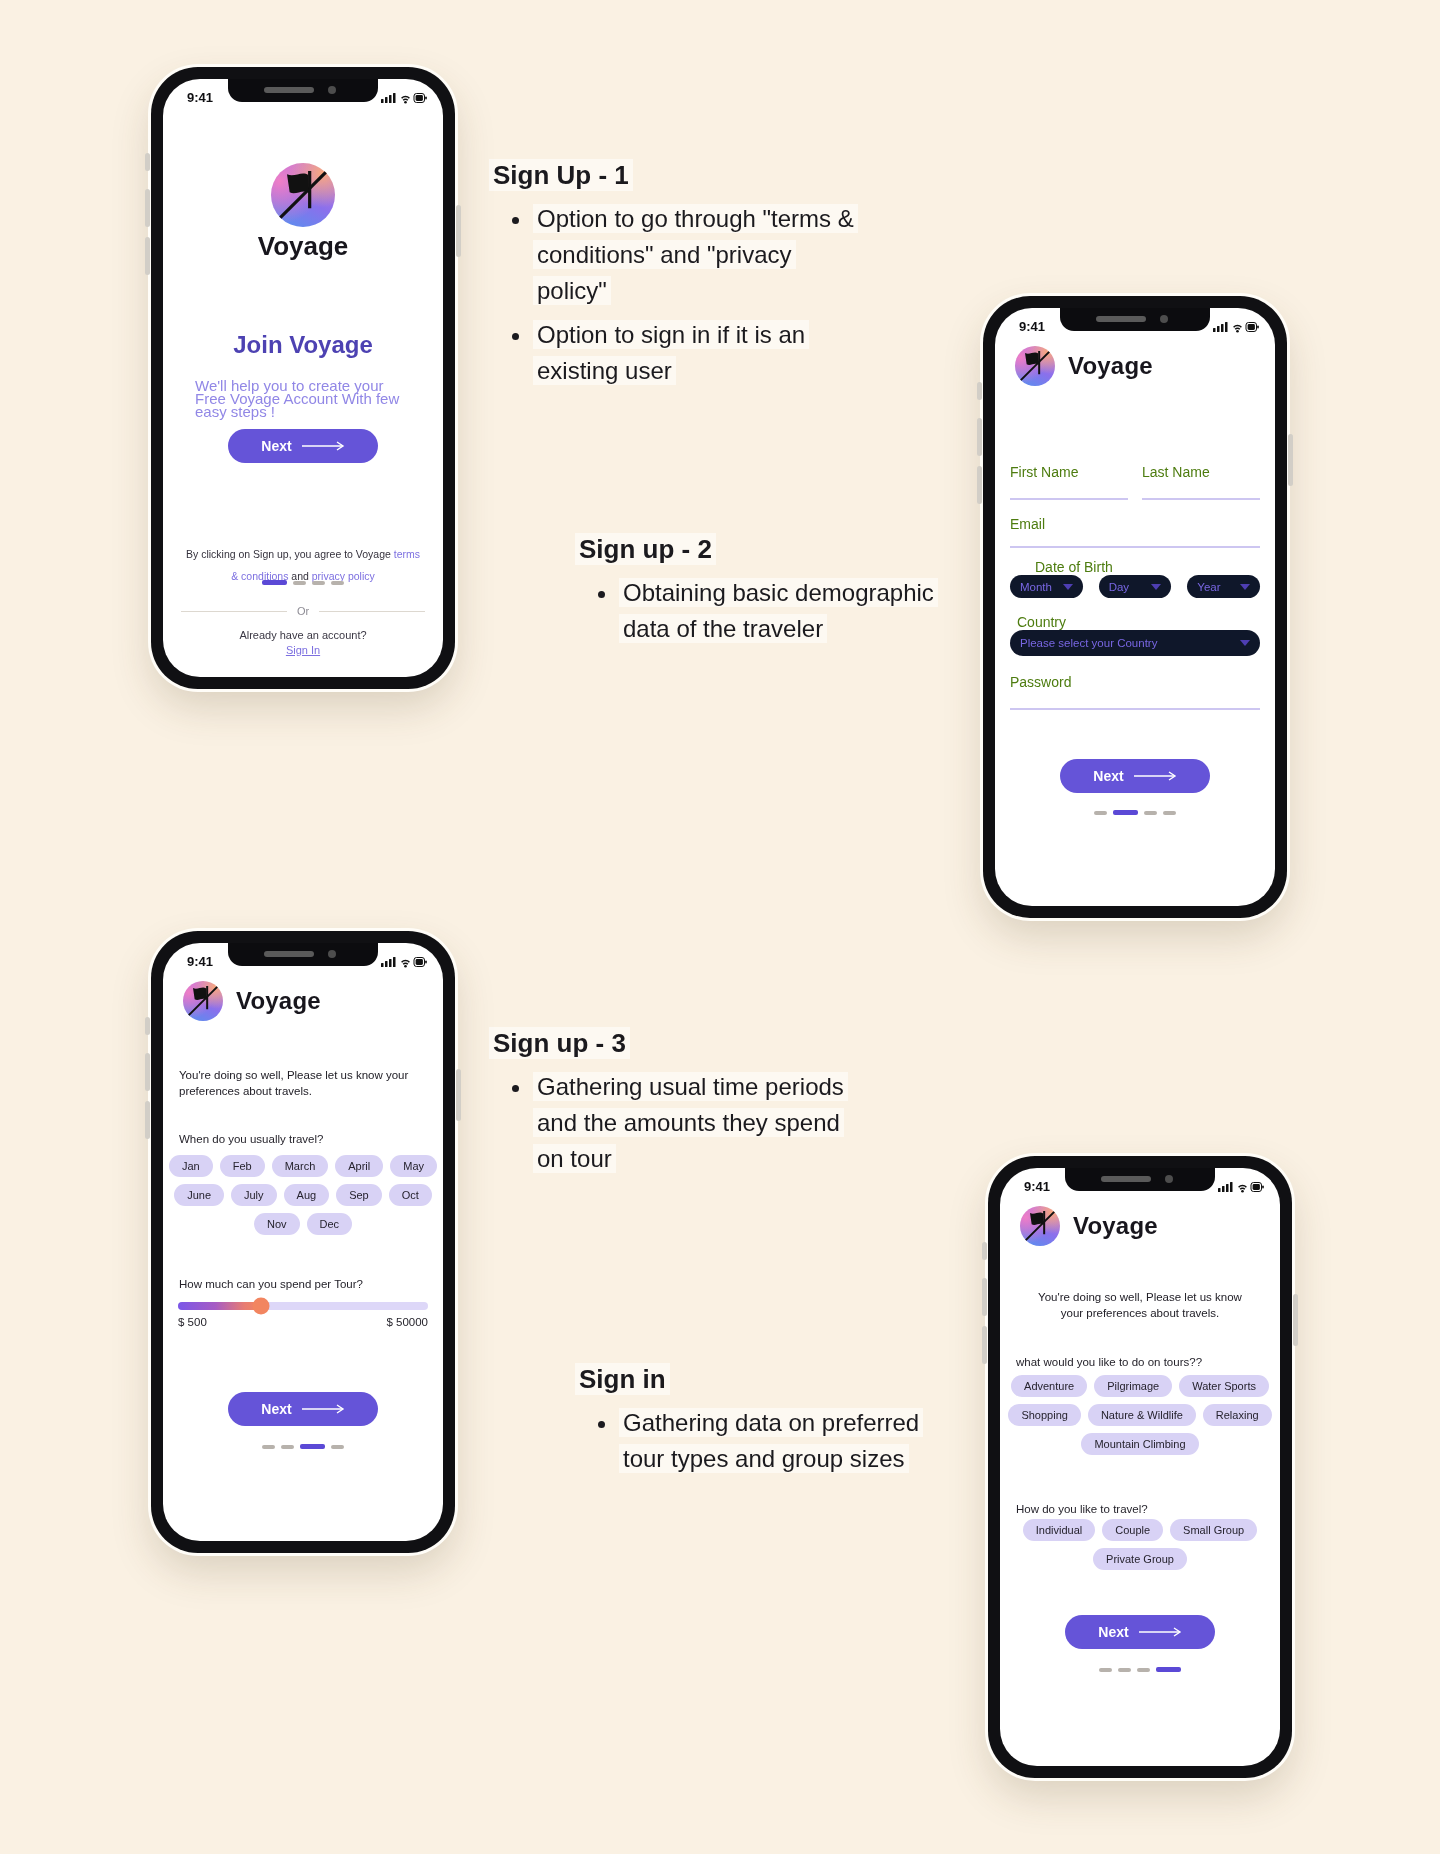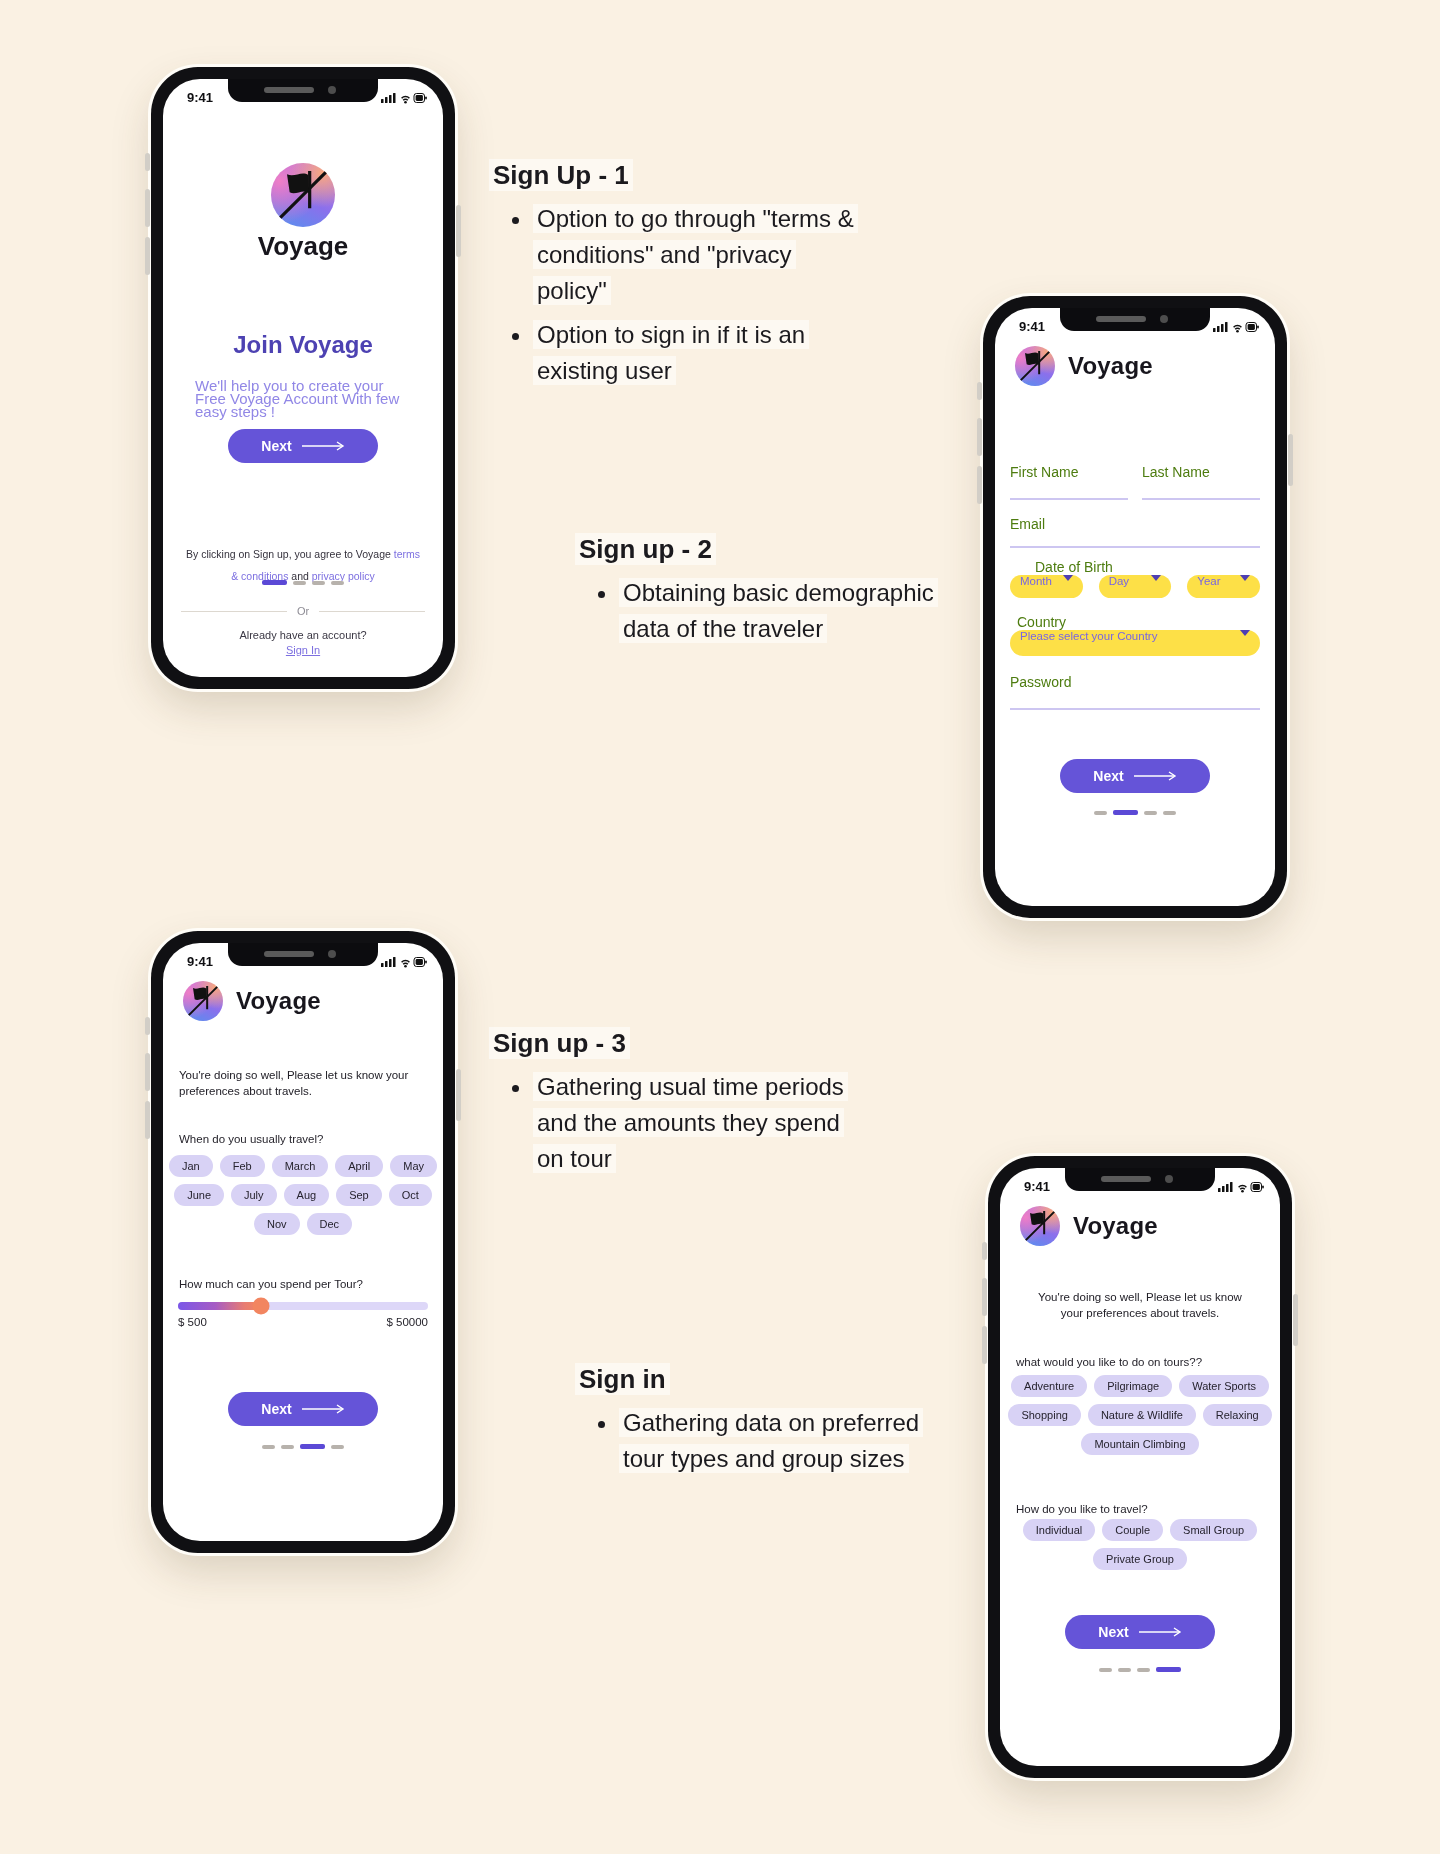--- a/index.html
+++ b/index.html
@@ -40,21 +40,21 @@
             display:flex;align-items:center;justify-content:center;gap:9px;color:#fff;font-weight:700;font-size:14px;cursor:pointer;}
   .dots{position:absolute;left:50%;transform:translateX(-50%);display:flex;align-items:center;gap:6px;}
   .dot{width:13px;height:4px;border-radius:2px;background:#b7b2ac;}
   .dot.on{width:25px;height:5px;background:#5B49D6;}
   .chips{position:absolute;left:10px;right:10px;display:flex;flex-direction:column;gap:7px;}
   .chip-row{display:flex;justify-content:center;gap:7px;}
   .chip{background:#D8D2F5;color:#26232e;font-size:11px;padding:5px 13px;border-radius:14px;white-space:nowrap;cursor:pointer;}
   .q{position:absolute;left:16px;font-size:11.5px;color:#26242c;}
   .field-label{font-size:14px;color:#4d7c0f;}
   .underline{border-bottom:2px solid #CDC6F1;}
-  .pill-select{background:#fde047;border-radius:13px;display:flex;align-items:flex-start;justify-content:space-between;
+  .pill-select{background:#0f172a;border-radius:13px;display:flex;align-items:center;justify-content:space-between;
                padding:0 10px;color:#7866E2;font-size:11.5px;cursor:pointer;}
   .caret{width:0;height:0;border-left:5px solid transparent;border-right:5px solid transparent;border-top:6px solid #4E3EB2;}
 
   
   .p1{left:151px;top:67px;}
   .p2{left:983px;top:296px;}
   .p3{left:151px;top:931px;}
   .p4{left:988px;top:1156px;}
 
   

